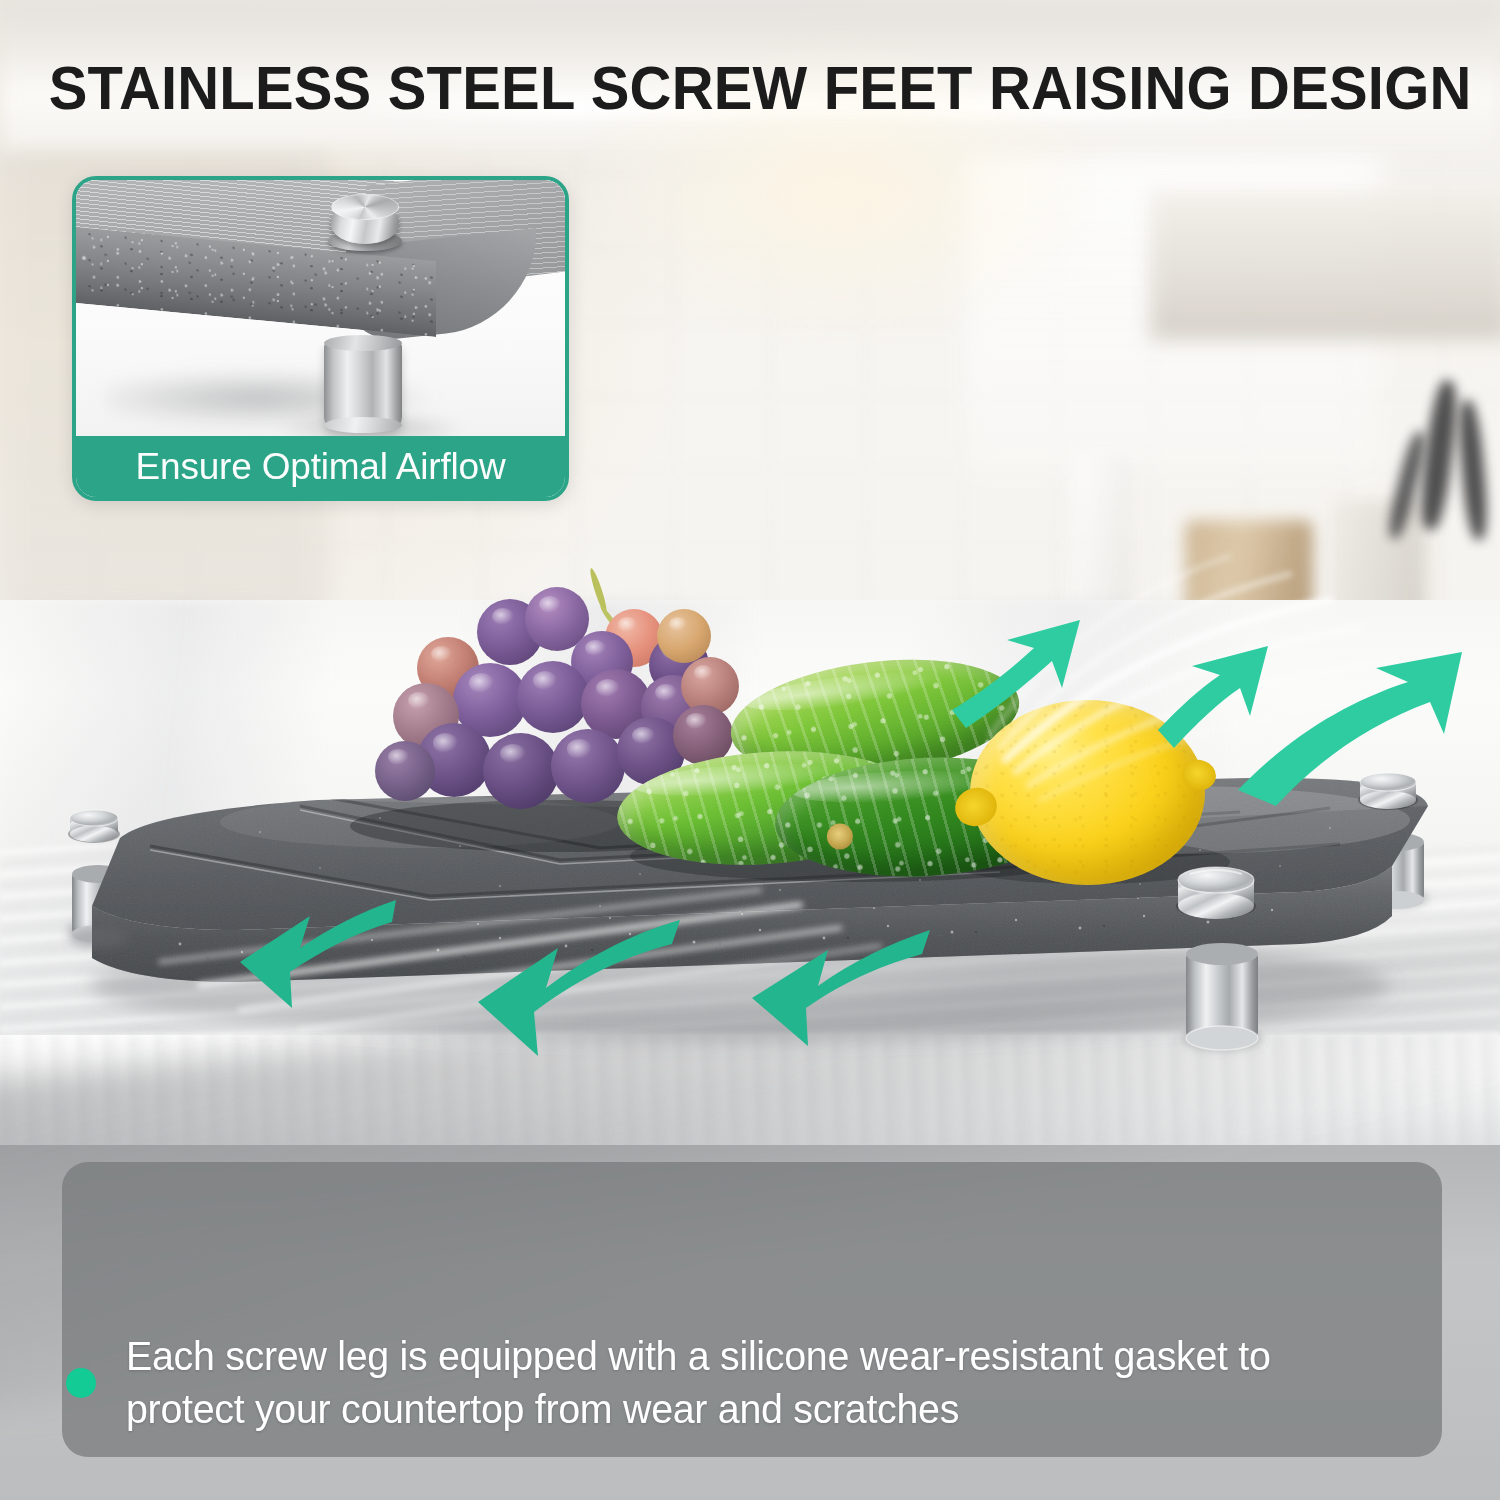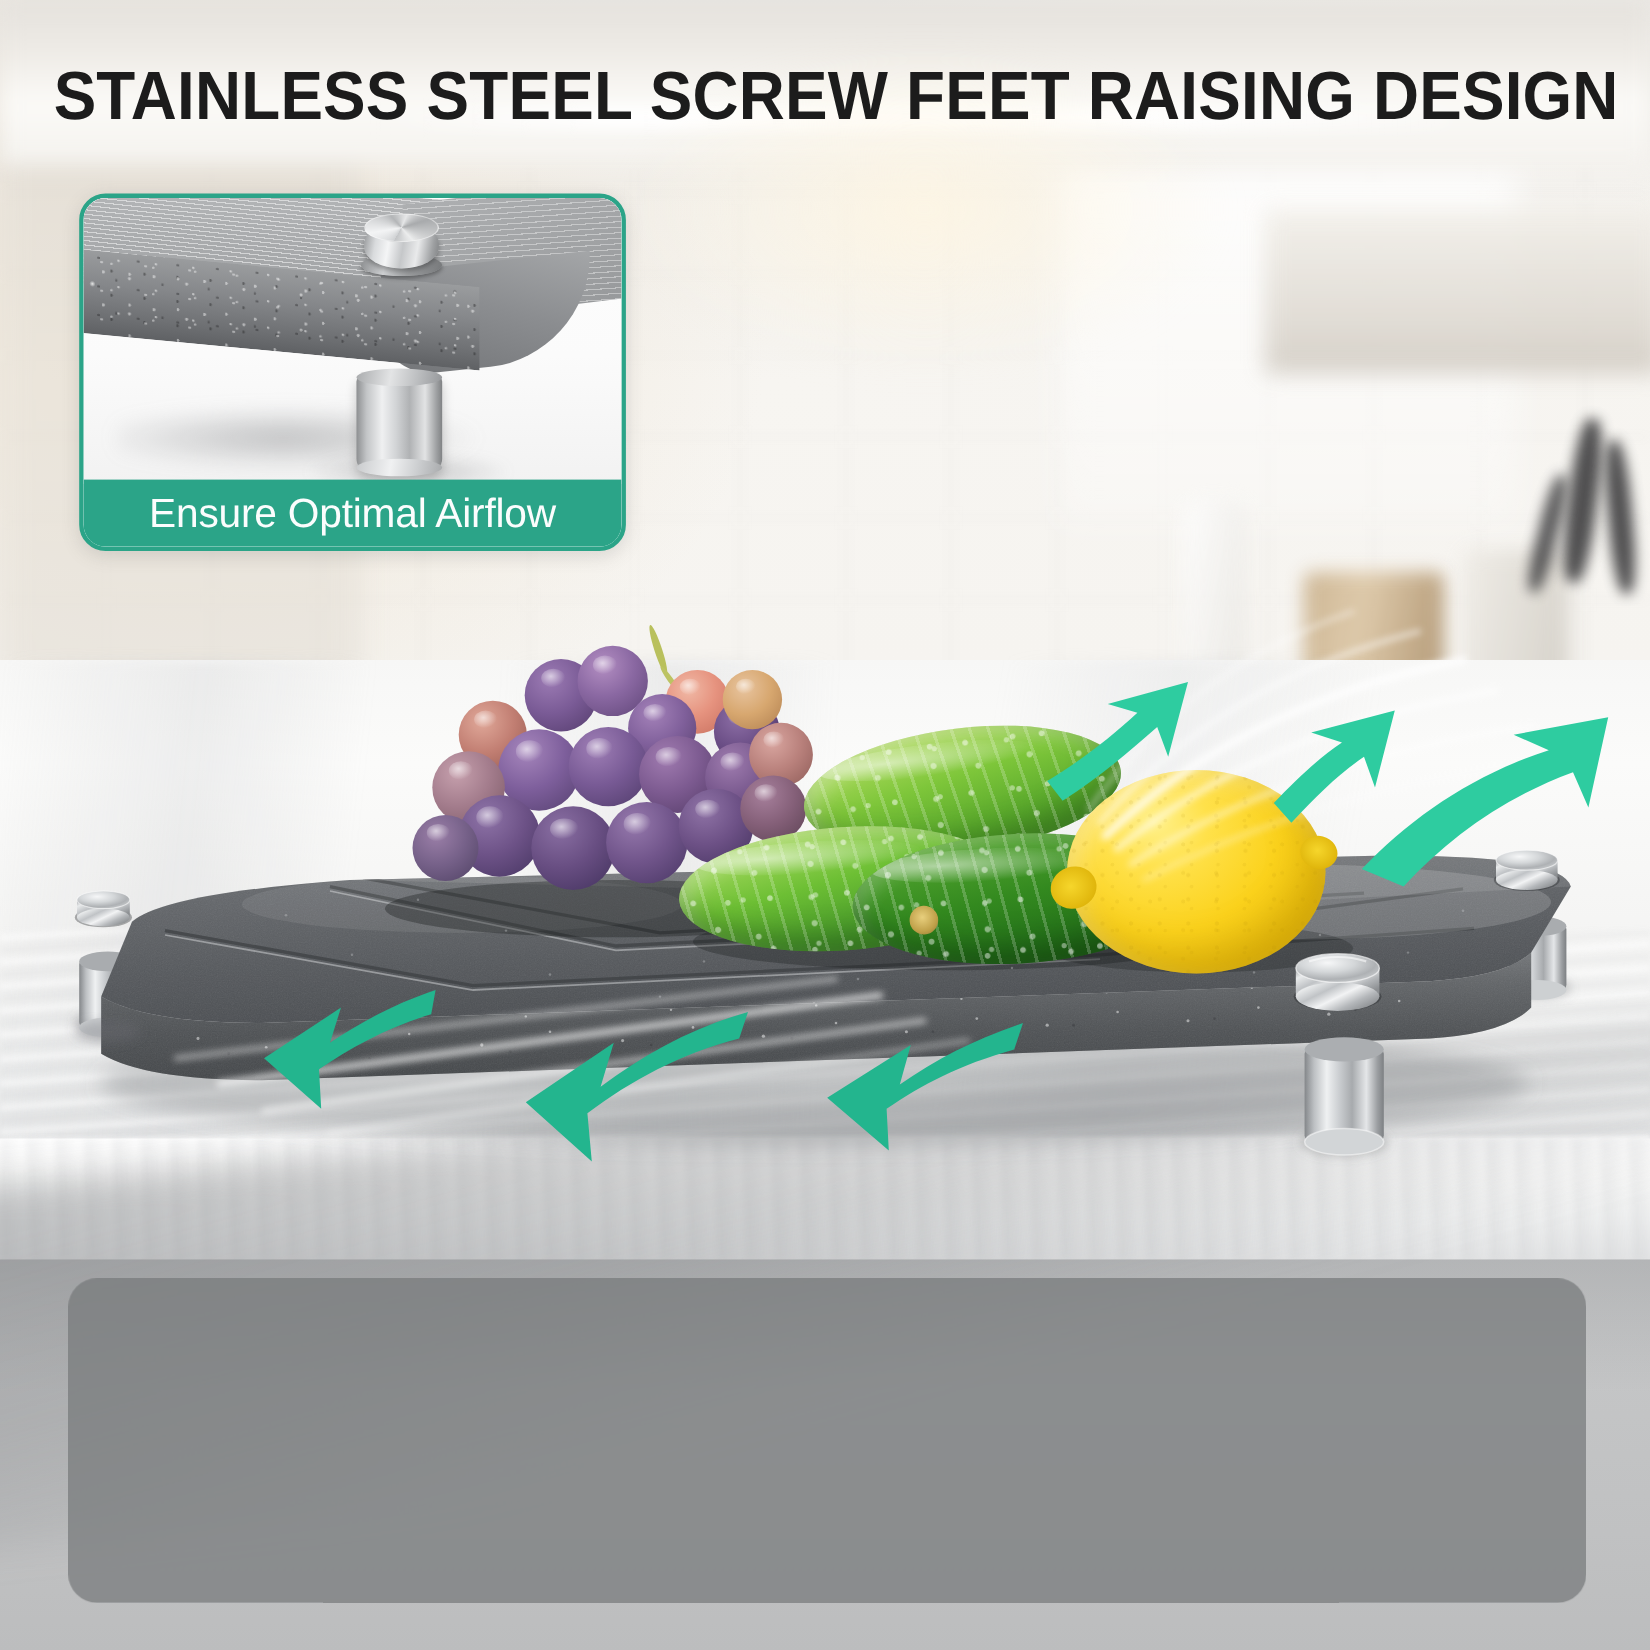--- a/index.html
+++ b/index.html
@@ -786,14 +786,18 @@
       </div>
     </div>
     <div class="callout-caption" style="background: rgb(43, 164, 136); align-items: center;">
       <span>Ensure Optimal Airflow</span>
     </div>
   </div>
 
   <div class="info-panel"></div>
 
 
+  <div class="info-row row2">
+    <div class="dot" style="background: rgb(19, 203, 149);"></div>
+    <div class="txt">Each screw leg is equipped with a silicone wear-resistant gasket to protect your countertop from wear and scratches</div>
+  </div>
 
 </div>
 
 </body></html>

